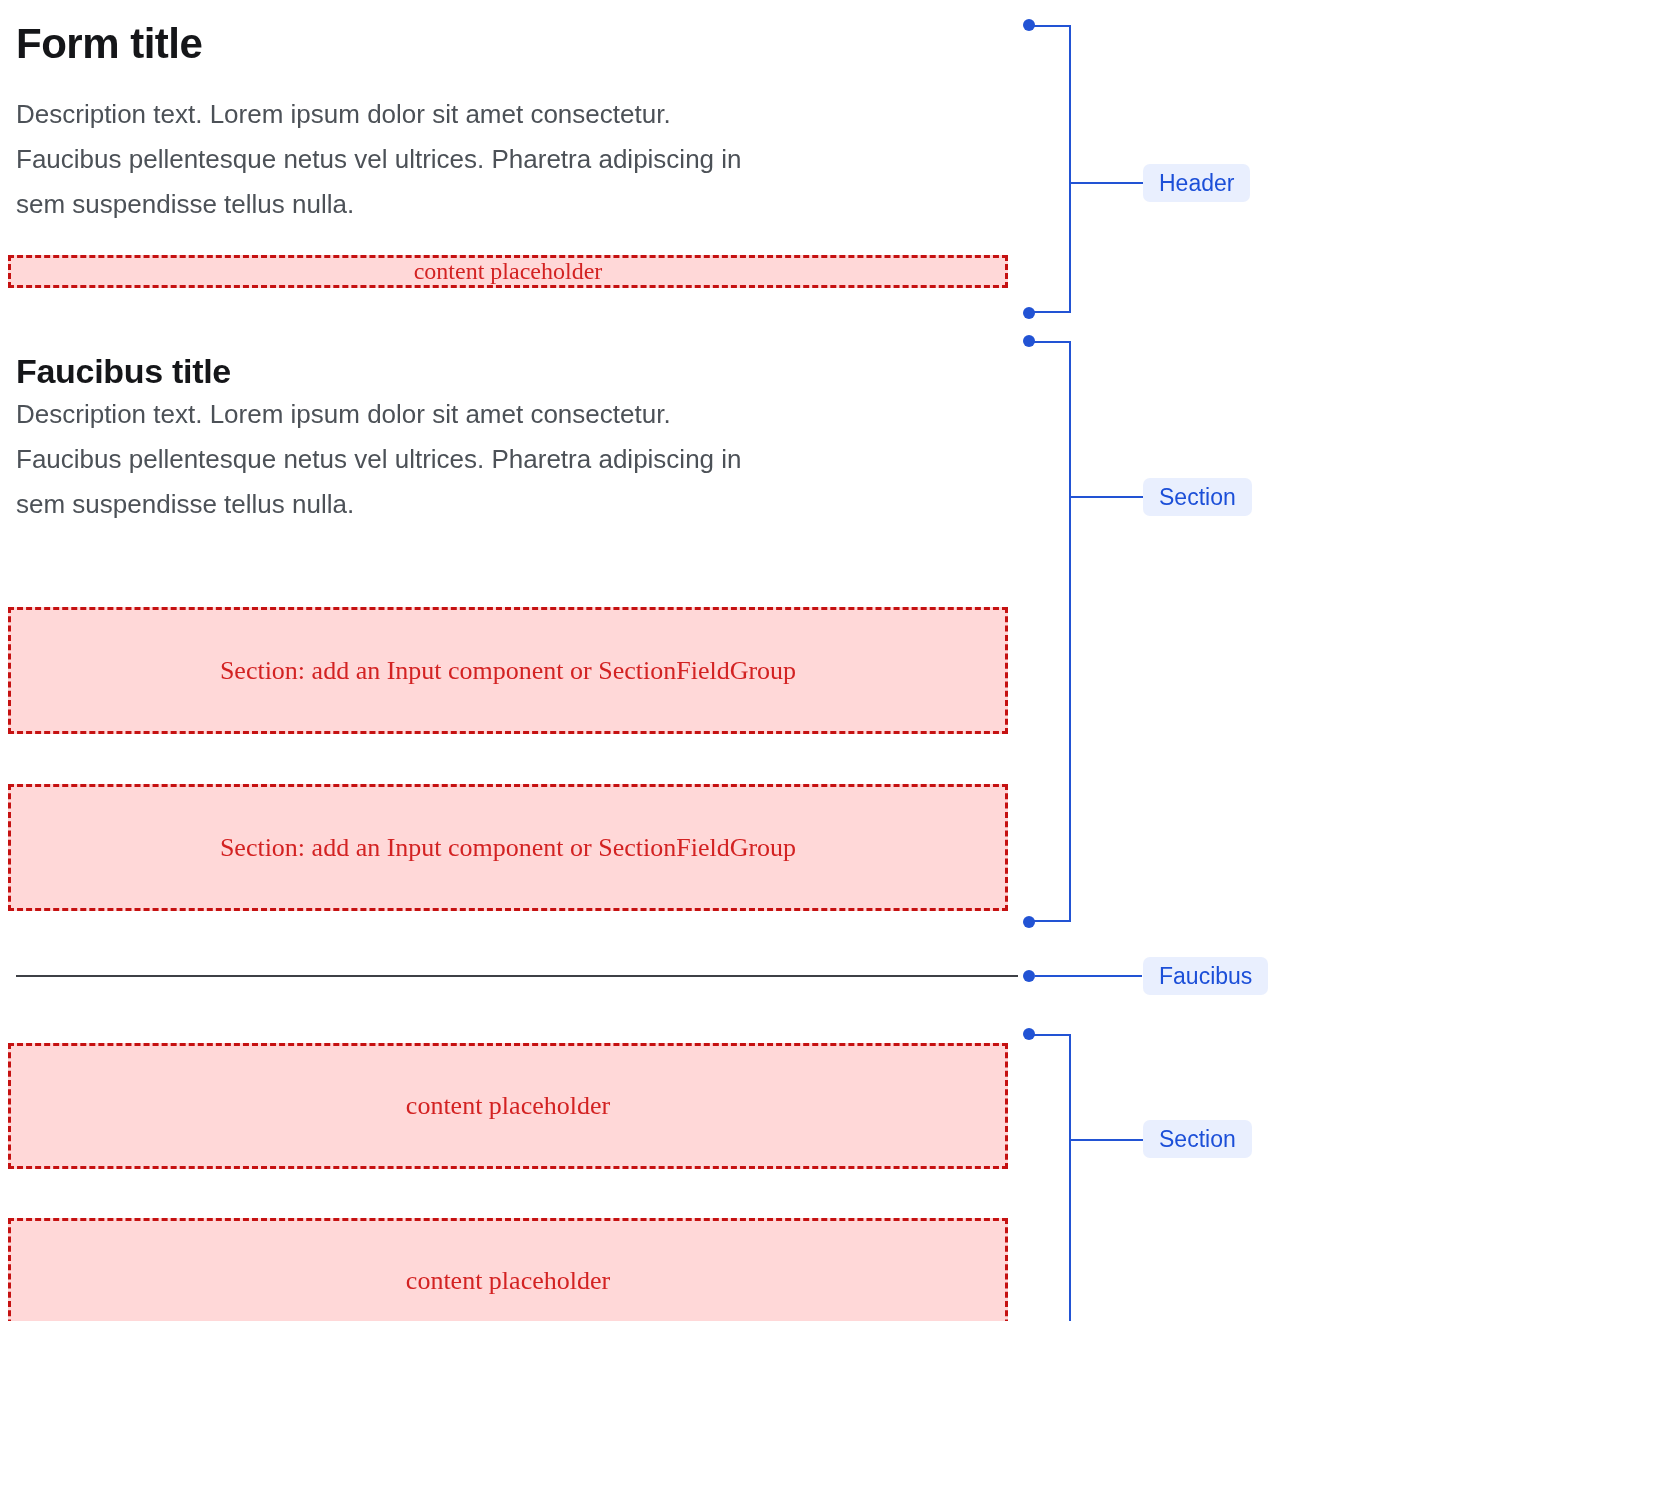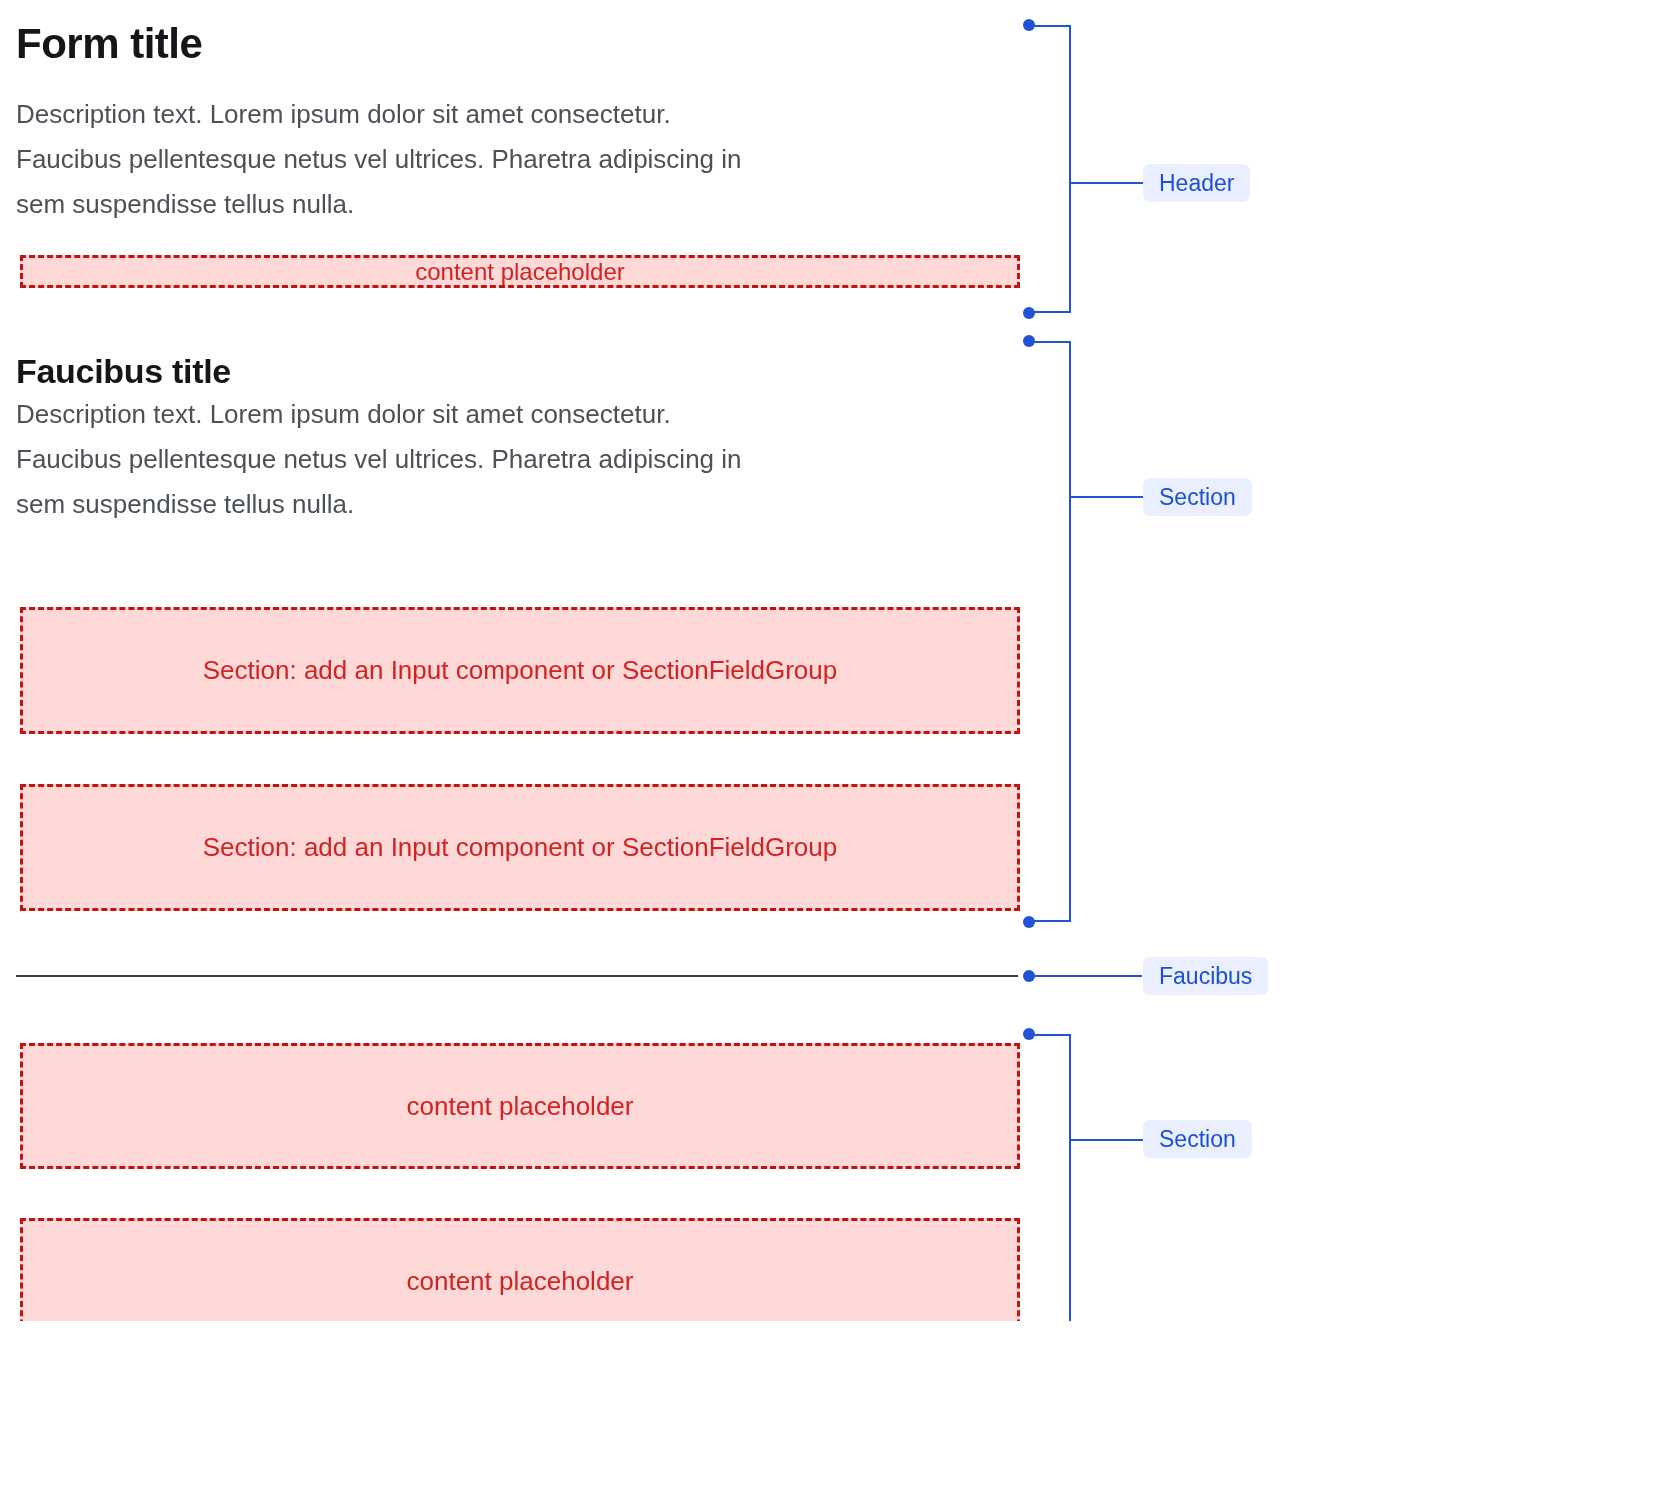--- a/index.html
+++ b/index.html
@@ -34,25 +34,25 @@
     font-size:34px;font-weight:700;color:var(--title);
     letter-spacing:-0.3px;
   }
   .desc{
     left:16px;width:940px;
     font-size:26px;line-height:45px;color:var(--desc);
   }
   .desc-1{top:92px;}
   .desc-2{top:392px;}
   .ph-box{
-    left:20px;width:1000px;
+    left:8px;width:1000px;
     background:var(--pink-bg);
     border:3px dashed var(--pink-border);
     display:flex;align-items:center;justify-content:center;
-    font-family:Liberation Sans, sans-serif;
+    font-family:Liberation Serif, serif;
     color:var(--red-text);
     text-align:right;
   }
   .box-a{top:255px;height:33px;font-size:24px;}
   .box-b{top:607px;height:127px;font-size:26px;}
   .box-c{top:784px;height:127px;font-size:26px;}
   .box-d{top:1043px;height:126px;font-size:26px;}
   .box-e{top:1218px;height:126px;font-size:26px;}
   .separator{
     left:16px;top:975px;width:1002px;height:2px;

